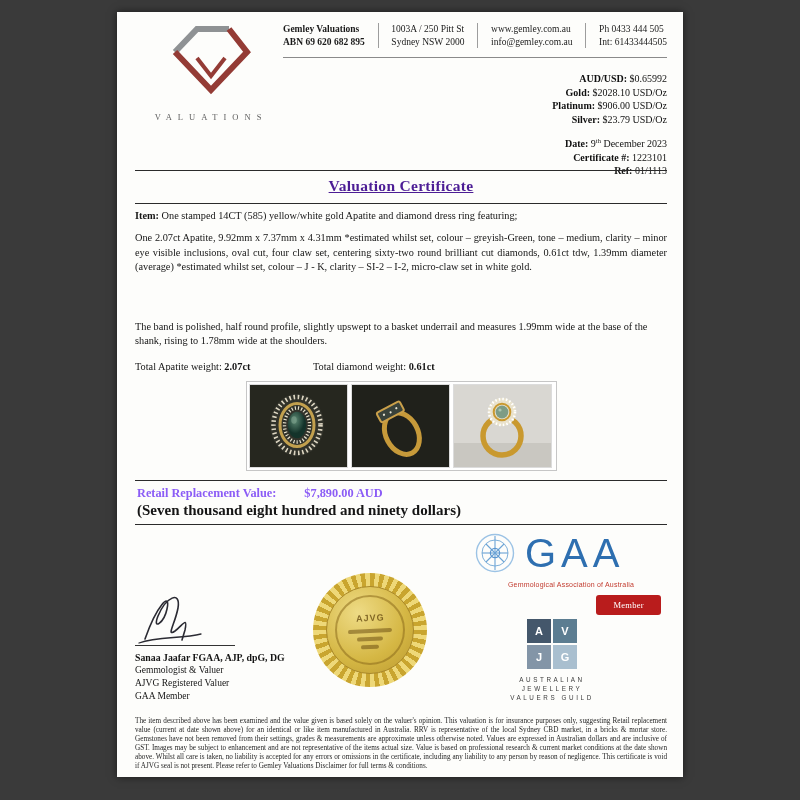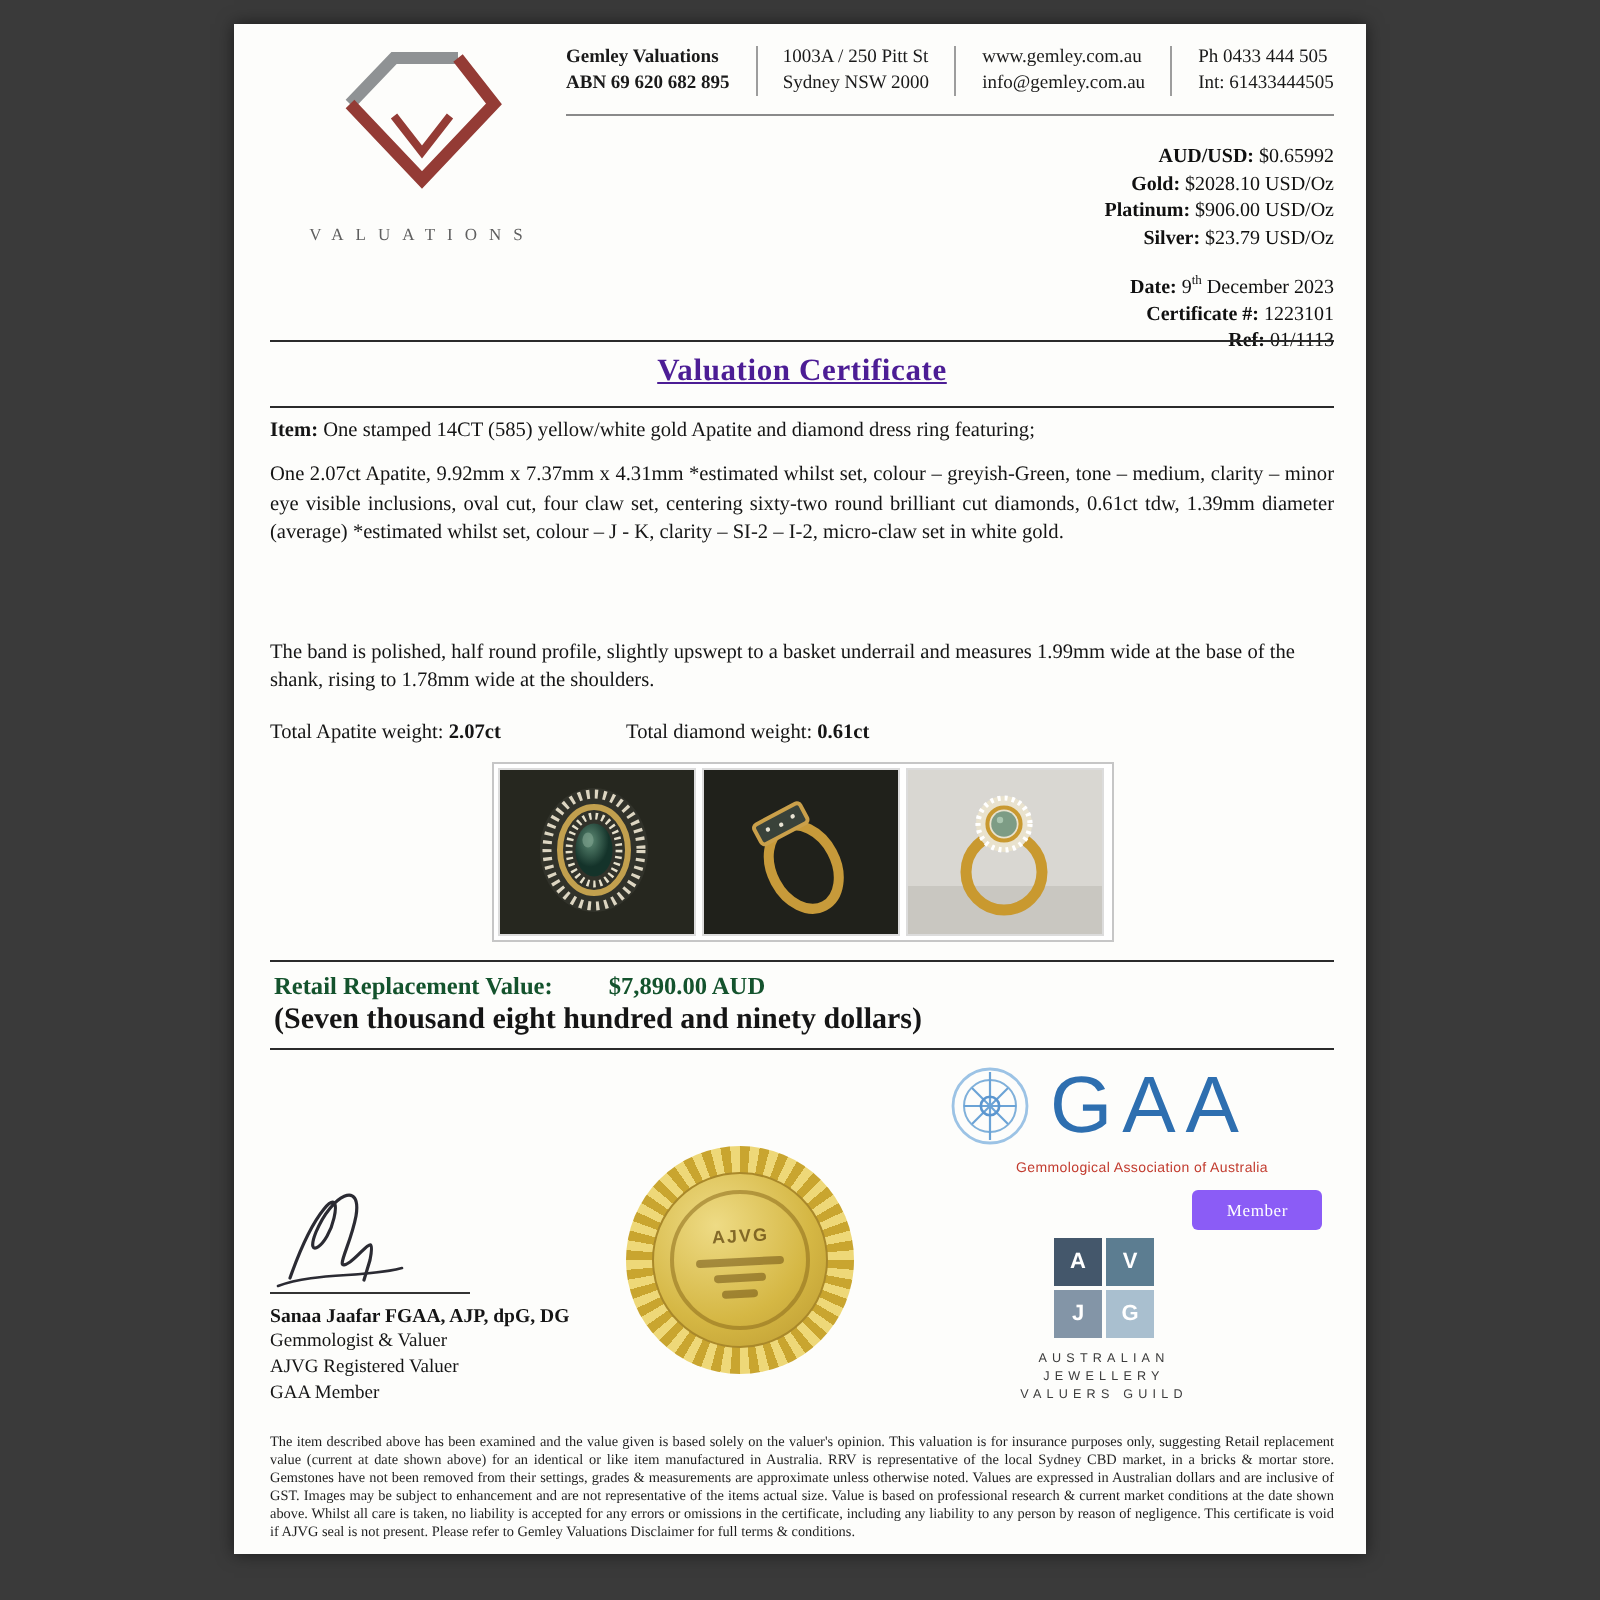--- a/index.html
+++ b/index.html
@@ -44,21 +44,21 @@
   .wcell1 { width:178px; }
   .wval { font-weight:bold; }
 
   .photos { width:311px; margin:2px auto 9px; border:1px solid #c6c6c6; padding:2px;
             display:flex; gap:3px; background:#fff; }
   .photo { width:99px; height:84px; border:1px solid #dcdcdc; }
   .photo svg { display:block; }
 
   .valueblock { border-top:1.5px solid #2b2b2b; border-bottom:1.5px solid #2b2b2b;
                 padding:5px 2px 6px; }
-  .value-line { font-size:12.3px; font-weight:bold; color:#14532d; }
+  .value-line { font-size:12.3px; font-weight:bold; color:#8b5cf6; }
   .value-line .amount { margin-left:28px; }
   .value-words { font-size:15px; font-weight:bold; margin-top:3px; }
 
   
   .bottom { position:relative; height:186px; margin-top:4px; }
   .signature { position:absolute; left:0; top:58px; width:180px; }
   .sig-line { border-bottom:1px solid #333; width:100px; margin-top:-8px; margin-bottom:5px; }
   .sig-name { font-weight:bold; font-size:9.8px; line-height:13px; }
   .sig-role { font-size:9.5px; line-height:12.8px; }
 
@@ -72,21 +72,21 @@
   .seal-ring { position:absolute; left:8px; top:8px; right:8px; bottom:8px;
                border:2px solid rgba(140,108,28,.55); border-radius:50%; }
   .seal-word { font-family:"Liberation Sans",sans-serif; font-size:9px; font-weight:bold;
                color:rgba(92,64,10,.72); letter-spacing:1px; transform:rotate(-3deg); }
   .seal-bar { height:4px; border-radius:2px; background:rgba(100,70,12,.5); transform:rotate(-3deg); }
 
   .gaa { position:absolute; right:0; top:2px; width:192px; font-family:"Liberation Sans",sans-serif; }
   .gaa-row { display:flex; align-items:center; gap:10px; justify-content:flex-start; }
   .gaa-acronym { font-size:40px; color:#2e6fb0; letter-spacing:5px; line-height:44px; }
   .gaa-full { color:#c23b2e; font-size:7px; margin-top:3px; text-align:center; letter-spacing:.2px; }
-  .member-btn { position:absolute; right:6px; top:66px; background:#8b5cf6; color:#fff;
+  .member-btn { position:absolute; right:6px; top:66px; background:#b91c1c; color:#fff;
                 font-size:8.5px; padding:3px 17px; border-radius:3px; letter-spacing:.3px; }
 
   .ajvg { position:absolute; right:55px; top:90px; width:120px; text-align:center;
           font-family:"Liberation Sans",sans-serif; }
   .ajvg-grid { display:grid; grid-template-columns:24px 24px; grid-template-rows:24px 24px;
                gap:2px; justify-content:center; margin:0 auto 6px; }
   .sq { color:#fff; font-size:11px; font-weight:bold; display:flex; align-items:center; justify-content:center; }
   .sq-a { background:#44576b; } .sq-v { background:#5c7d91; }
   .sq-j { background:#8395a7; } .sq-g { background:#a9bfcf; }
   .ajvg-cap { font-size:6.3px; letter-spacing:2.6px; color:#3c3c3c; line-height:9px; }

